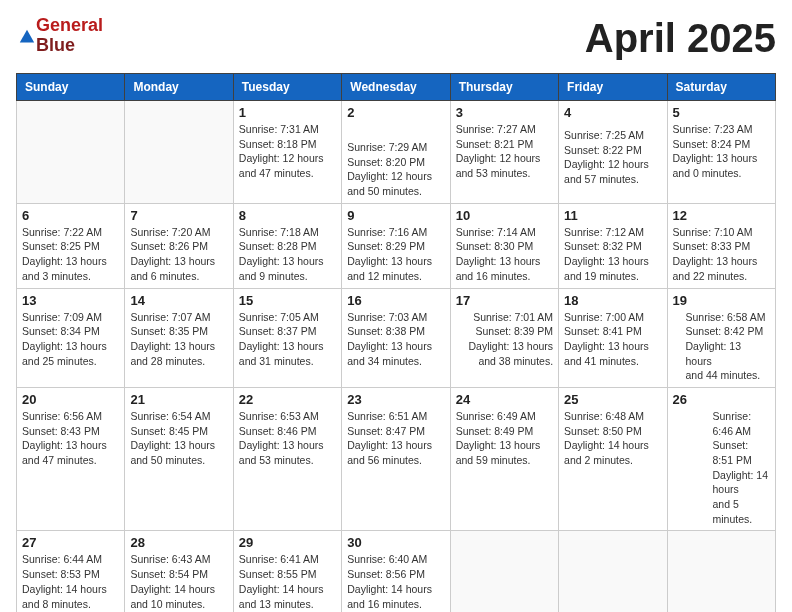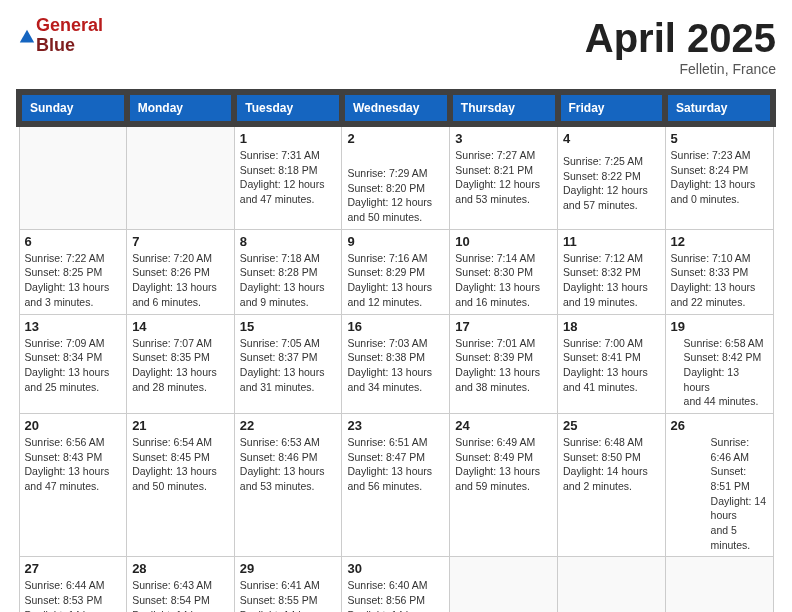--- a/index.html
+++ b/index.html
@@ -52,21 +52,21 @@
       border-collapse: collapse;
       font-size: 11px;
     }
     .calendar th {
       background: #1565c0;
       color: #fff;
       padding: 6px 8px;
       text-align: left;
       font-size: 12px;
       font-weight: bold;
-      border: 6px solid #404040;
+      border: 1px solid #404040;
     }
     .calendar td {
       vertical-align: top;
       padding: 4px 5px;
       border: 1px solid #ccc;
       width: 108px;
       min-height: 80px;
       background: #fff;
     }
     .calendar td.empty {
@@ -92,21 +92,20 @@
     <svg class="logo-icon" viewBox="0 0 20 20">
       <polygon points="10,2 18,16 2,16" fill="#1565c0"></polygon>
     </svg>
     <div class="logo-text">
       <span class="logo-general">General</span>
       <span class="logo-blue">Blue</span>
     </div>
   </div>
   <div class="title-area">
     <div class="month-title">April 2025</div>
-    <div class="location">Felletin, France</div>
   </div>
 </div>
 
 <table class="calendar">
   <thead>
     <tr>
     <th>Sunday</th>
         <th>Monday</th>
         <th>Tuesday</th>
         <th>Wednesday</th>
@@ -230,21 +229,21 @@
         </td>
         <td>
           <div class="day-number">16</div>
           <div class="day-info" style="white-space: pre-line;">Sunrise: 7:03 AM
 Sunset: 8:38 PM
 Daylight: 13 hours
 and 34 minutes.</div>
         </td>
         <td>
           <div class="day-number">17</div>
-          <div class="day-info" style="white-space: pre-line;">Sunrise: 7:01 AM
+          <div class="day-info" style="white-space: pre-line; text-align: right;">Sunrise: 7:01 AM
 Sunset: 8:39 PM
 Daylight: 13 hours
 and 38 minutes.</div>
         </td>
         <td>
           <div class="day-number">18</div>
           <div class="day-info" style="white-space: pre-line;">Sunrise: 7:00 AM
 Sunset: 8:41 PM
 Daylight: 13 hours
 and 41 minutes.</div>

